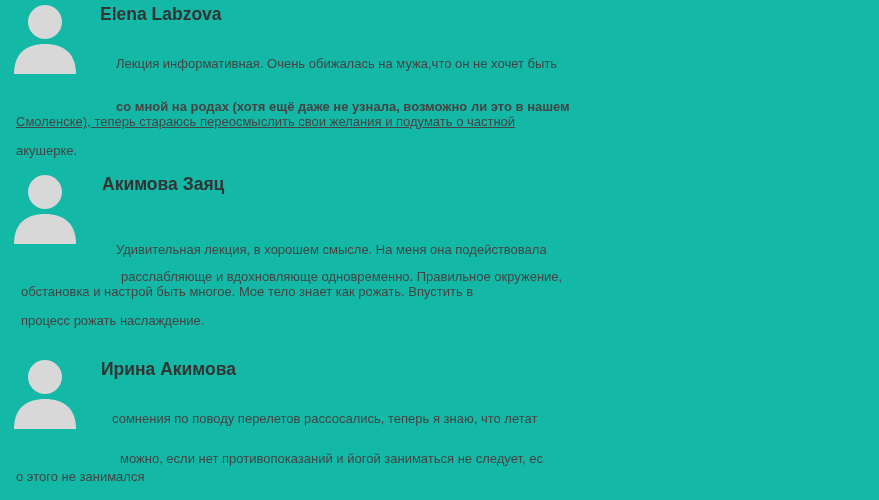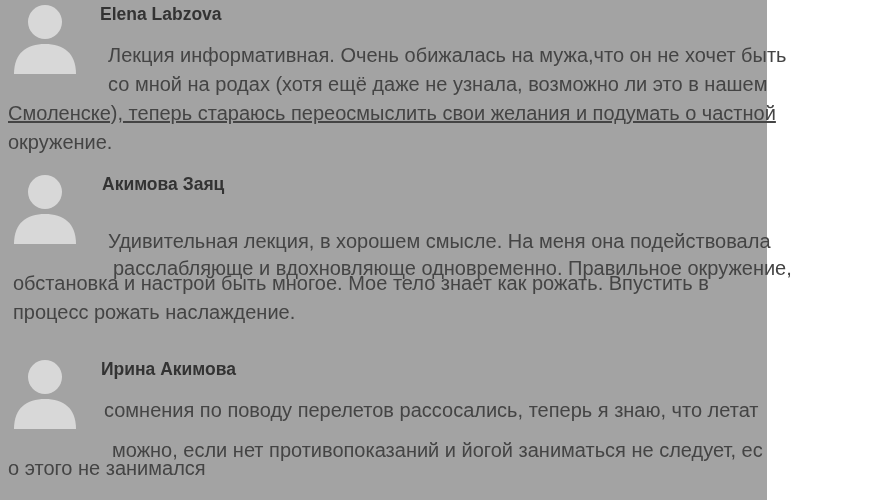--- a/index.html
+++ b/index.html
@@ -9,23 +9,23 @@
   }
   body {
     width: 879px;
     height: 500px;
     overflow: hidden;
     font-family: "Liberation Sans", sans-serif;
     color: #3a3a3a;
   }
   .page {
     position: relative;
-    width: 767px;
+    width: 879px;
     height: 500px;
-    background: #a3a3a3;
+    background: #14b8a6;
   }
   .review {
     position: relative;
   }
   .avatar {
     position: absolute;
     width: 74px;
     height: 74px;
     left: 8px;
   }
@@ -34,35 +34,35 @@
   }
   .author {
     font-size: 17.5px;
     font-weight: bold;
     color: #333333;
     line-height: 22px;
     margin: 0;
     padding: 0;
   }
   .text {
-    font-size: 20px;
+    font-size: 13px;
     font-weight: normal;
     color: #444444;
     line-height: 29px;
-    margin: 8px;
+    margin: 16px;
     padding: 0;
     white-space: pre;
   }
 
   
   #r1 { position: absolute; left: 0; top: 0; width: 879px; }
   #r1 .avatar { top: 0px; }
   #r1 .author { position: absolute; left: 100px; top: 3px; }
   #r1 .l1 { position: absolute; left: 100px; top: 33px; }
-  #r1 .l2 { position: absolute; left: 100px; top: 62px; }
+  #r1 .l2 { position: absolute; left: 100px; top: 76px; font-weight: bold; }
   #r1 .l3 { position: absolute; left: 0px;   top: 91px; text-decoration: underline; }
   #r1 .l4 { position: absolute; left: 0px;   top: 120px; }
 
   
   #r2 { position: absolute; left: 0; top: 170px; width: 879px; }
   #r2 .avatar { top: 0px; }
   #r2 .author { position: absolute; left: 102px; top: 3px; }
   #r2 .l1 { position: absolute; left: 100px; top: 49px; }
   #r2 .l2 { position: absolute; left: 105px; top: 76px; }
   #r2 .l3 { position: absolute; left: 5px;   top: 91px; }
@@ -85,21 +85,21 @@
     <div class="avatar">
       <svg width="74" height="74" viewBox="0 0 74 74" aria-hidden="true">
         <circle cx="37" cy="22" r="17" fill="#d8d8d8"></circle>
         <path d="M6 74 C6 53 18.5 44 37 44 C55.5 44 68 53 68 74 Z" fill="#d8d8d8"></path>
       </svg>
     </div>
     <div class="author">Elena Labzova</div>
     <div class="text l1">Лекция информативная. Очень обижалась на мужа,что он не хочет быть</div>
     <div class="text l2">со мной на родах (хотя ещё даже не узнала, возможно ли это в нашем</div>
     <div class="text l3">Смоленске), теперь стараюсь переосмыслить свои желания и подумать о частной</div>
-    <div class="text l4">окружение.</div>
+    <div class="text l4">акушерке.</div>
   </div>
 
   <div class="review" id="r2">
     <div class="avatar">
       <svg width="74" height="74" viewBox="0 0 74 74" aria-hidden="true">
         <circle cx="37" cy="22" r="17" fill="#d8d8d8"></circle>
         <path d="M6 74 C6 53 18.5 44 37 44 C55.5 44 68 53 68 74 Z" fill="#d8d8d8"></path>
       </svg>
     </div>
     <div class="author">Акимова Заяц</div>

